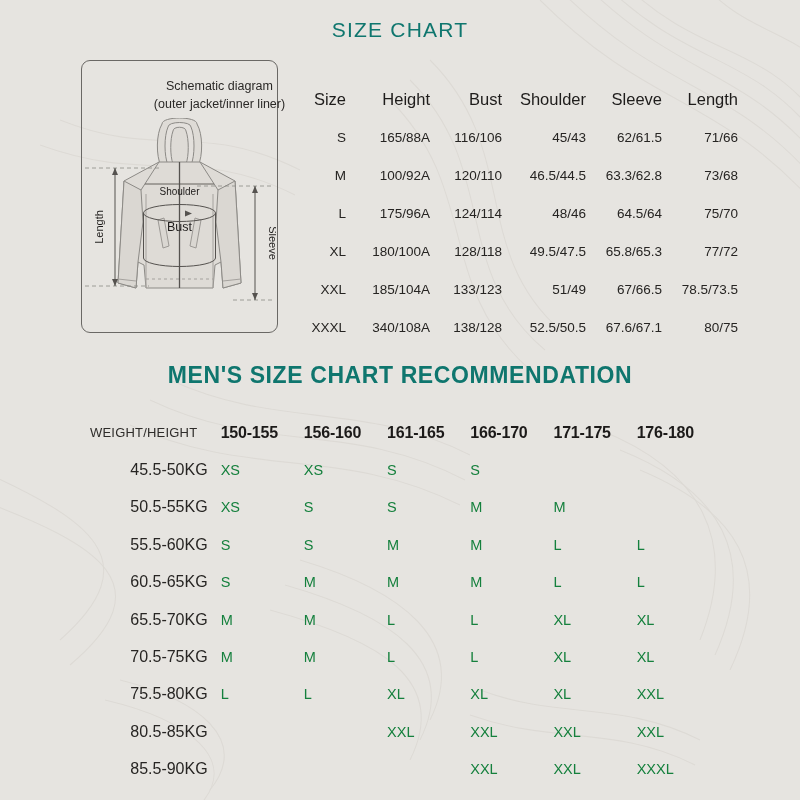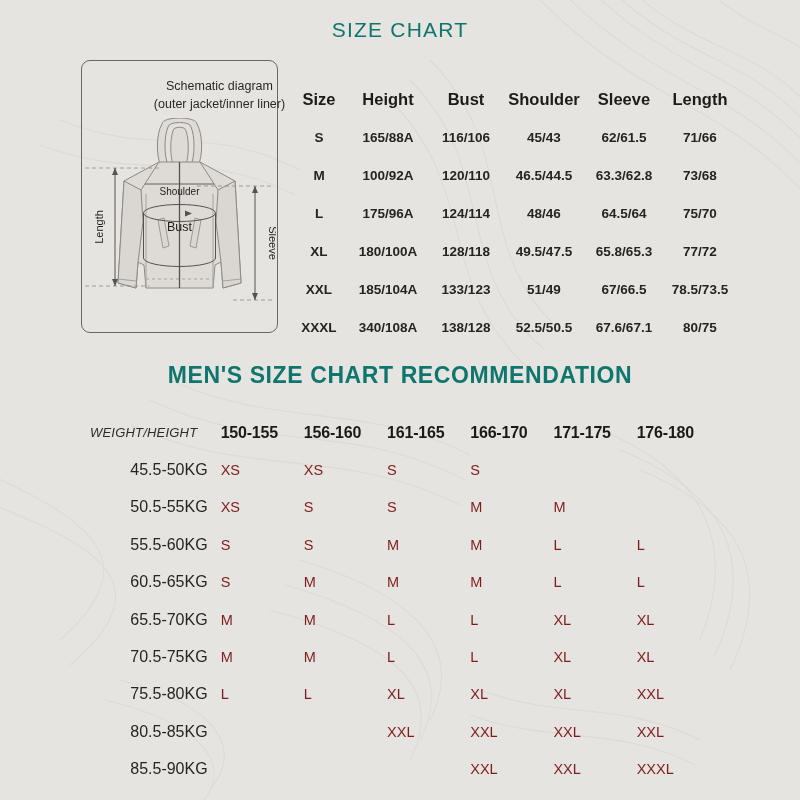--- a/index.html
+++ b/index.html
@@ -75,23 +75,23 @@
   }
 
   
   #size-table {
     position: absolute;
     left: 292px; top: 80px;
     width: 446px;
     border-collapse: collapse;
   }
   #size-table th, #size-table td {
-    text-align: center;
+    text-align: right;
     color: #262422;
-    font-weight: 700;
+    font-weight: 400;
     padding: 0;
   }
   #size-table th {
     font-size: 16.5px;
     height: 38px;
     vertical-align: middle;
     color: #1e1c1b;
   }
   #size-table td {
     font-size: 13.5px;
@@ -119,40 +119,39 @@
     color: #272523;
   }
   #rec-table th.rec-corner {
     font-size: 13px;
     font-weight: 400;
     text-align: left;
     letter-spacing: 0.2px;
     color: #2e2c2a;
     width: 131px;
     padding-left: 2px;
-    font-style: italic;
   }
   #rec-table th.rec-head {
     font-size: 16px;
     font-weight: 700;
     text-align: left;
     color: #1c1a19;
     letter-spacing: -0.2px;
   }
   #rec-table td.rec-weight {
     font-size: 16px;
     text-align: right;
     padding-right: 13px;
     color: #272523;
     white-space: nowrap;
   }
   #rec-table td.rec-cell {
     font-size: 14.5px;
     text-align: left;
-    color: #7f1d1d;
+    color: #15803d;
   }
   .rc1 { width: 84px; }
   .rc2 { width: 84px; }
   .rc3 { width: 84px; }
   .rc4 { width: 84px; }
   .rc5 { width: 84px; }
   .rc6 { width: 84px; }
 </style>
 </head>
 <body>

